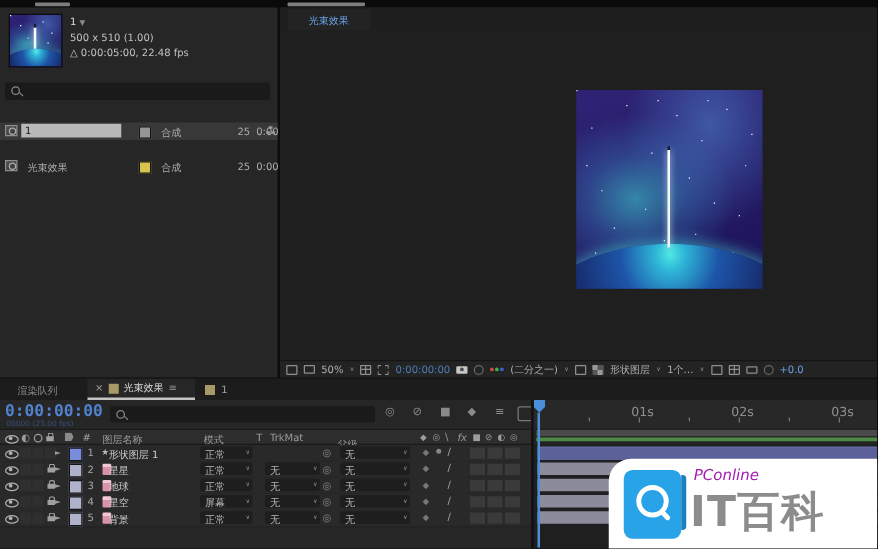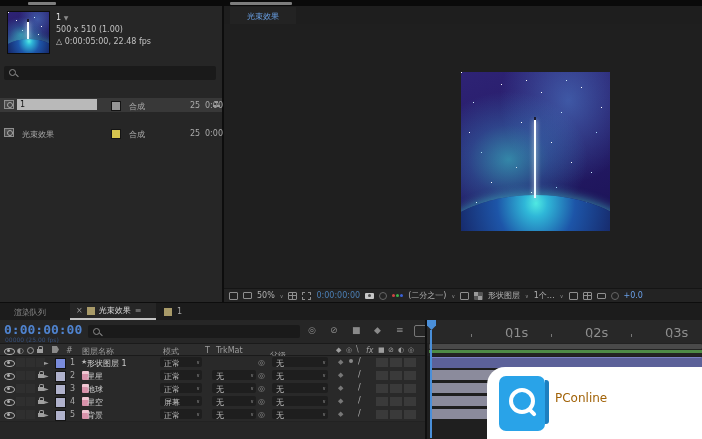--- a/index.html
+++ b/index.html
@@ -102,36 +102,36 @@
   .i-doc{position:absolute;left:82px;top:2px;width:7px;height:9px;border-radius:1px;background:linear-gradient(#f0c6d2 30%,#d892aa 30%);}
   .ddbox{position:absolute;top:1px;height:10px;background:#1e1e1e;border-radius:2px;color:#bbb;box-sizing:border-box;padding:1px 0 0 4px;}
   .ddbox .chev{position:absolute;right:2px;top:2px;}
   .pick{position:absolute;left:258px;top:2px;color:#8a8a8a;font-size:8px;}
   .swc{position:absolute;left:338px;top:2px;color:#777;font-size:7px;}
   .slash{position:absolute;left:358px;top:1px;color:#aaa;font-size:8px;}
   .blocks i{position:absolute;top:2px;width:12px;height:9px;background:#3a3a3a;}
   .well i{position:absolute;top:2px;width:9px;height:9px;background:#2f2f2f;}
 
   #tl-right{left:425px;top:17px;width:277px;height:119px;background:#1f1f1f;border-left:2px solid #101010;box-sizing:border-box;}
-  #ruler{position:absolute;left:0;top:0;width:275px;height:23px;background:#282828;border-bottom:1px solid #1a1a1a;color:#8f8f8f;font-size:13px;}
+  #ruler{position:absolute;left:0;top:0;width:275px;height:23px;background:#282828;border-bottom:1px solid #1a1a1a;color:#8f8f8f;font-size:10px;}
   .tick{position:absolute;top:14px;width:1px;height:4px;background:#777;}
   #workarea{position:absolute;left:0;top:23px;width:275px;height:13px;background:#232323;}
   #wa-bar{position:absolute;left:2px;top:1px;right:0;height:5px;background:#4a4a4a;border-radius:1px;}
   #wa-green{position:absolute;left:2px;top:7px;right:0;height:3px;background:#4e8b46;}
   .tbar{position:absolute;left:3px;right:0;height:10px;border-radius:1px;}
   #playhead-line{position:absolute;left:3px;top:10px;width:2px;height:108px;background:#4a8fd9;z-index:5;}
   #playhead-cap{position:absolute;left:0px;top:0px;width:9px;height:10px;background:#4a8fd9;clip-path:polygon(0 0,100% 0,100% 55%,50% 100%,0 55%);z-index:6;}
 
   
   #watermark{left:487px;top:367px;width:215px;height:72px;background:#ffffff;border-radius:18px 0 0 0;z-index:40;}
   #wm-logo{position:absolute;left:12px;top:9px;width:46px;height:55px;background:#29a3e8;border-radius:7px;}
   #wm-logo:after{content:"";position:absolute;right:-4px;top:4px;width:4px;height:44px;background:#1d7fc0;border-radius:0 3px 3px 0;}
   #wm-lens{position:absolute;left:10px;top:12px;width:18px;height:18px;border:4px solid #ffffff;border-radius:50%;}
   #wm-handle{position:absolute;left:28px;top:34px;width:10px;height:4px;background:#ffffff;border-radius:2px;transform:rotate(45deg);}
-  #wm-brand{position:absolute;left:68px;top:24px;color:#a16207;font-size:12px;}
+  #wm-brand{position:absolute;left:68px;top:6px;color:#a21caf;font-size:12px;font-style:italic;}
   #wm-title{position:absolute;left:65px;top:20px;color:#8c8c8c;font-size:34px;font-weight:bold;letter-spacing:1px;}
 </style>
 </head>
 <body>
 
 <div id="app">
 
   <div id="topstrip" class="ab">
     <div class="grip" style="left:28px;width:28px;"></div>
     <div class="grip" style="left:230px;width:62px;"></div>
@@ -392,15 +392,16 @@
       <div id="playhead-line"></div>
     </div>
   </section>
 
   <div id="watermark" class="ab">
     <div id="wm-logo">
       <span id="wm-lens"></span>
       <span id="wm-handle"></span>
     </div>
     <div id="wm-brand">PConline</div>
+    <div id="wm-title">IT百科</div>
   </div>
 
 </div>
 
 </body></html>

